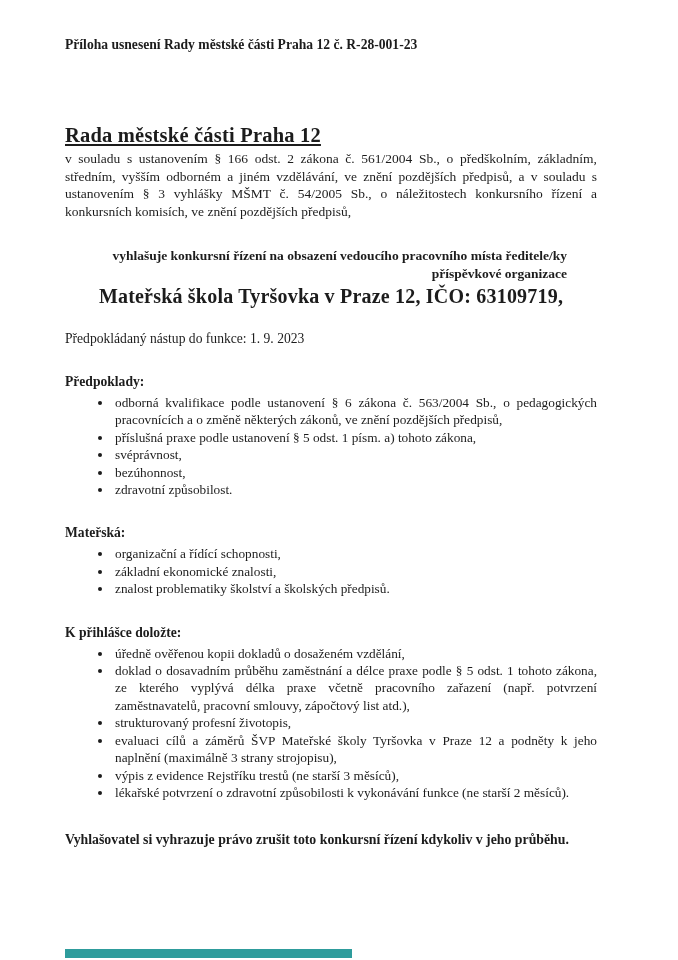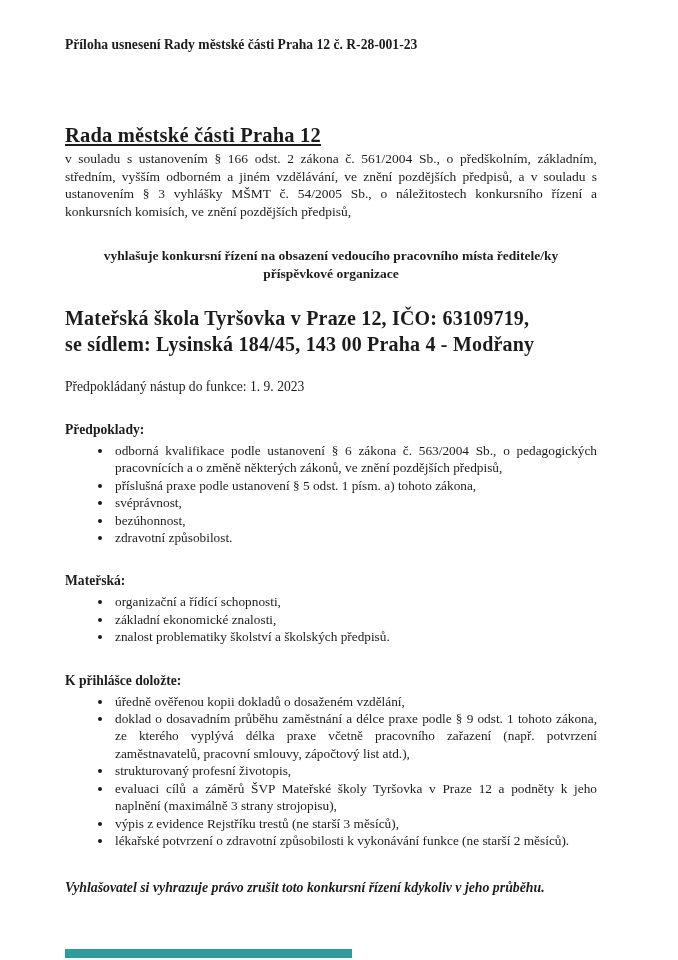--- a/index.html
+++ b/index.html
@@ -34,27 +34,27 @@
   }
   .intro {
     margin-top: 3px;
     font-size: 13.5px;
     line-height: 17.5px;
     text-align: justify;
   }
   .announce {
     margin-top: 27px;
     padding: 0 30px;
-    text-align: center;
+    text-align: right;
     font-weight: bold;
     font-size: 13.5px;
     line-height: 18px;
   }
   .school-heading {
-    margin-top: 22px;
+    text-align: center;
     font-weight: bold;
     font-size: 20px;
     line-height: 26px;
     letter-spacing: 0.2px;
   }
   .start-date {
     margin-top: 21px;
     font-weight: normal;
     font-size: 13.6px;
     line-height: 17px;
@@ -73,21 +73,20 @@
   ul.bullets li {
     font-size: 13.3px;
     line-height: 17.4px;
     text-align: justify;
     padding-left: 2px;
     margin: 0;
   }
   .footer-note {
     margin-top: 30px;
     font-weight: bold;
-    font-style: italic;
     font-size: 13.8px;
     line-height: 17px;
   }
   .highlight-bar {
     position: absolute;
     left: 65px;
     top: 949px;
     width: 287px;
     height: 9px;
     background: #2e9c9c;
@@ -102,21 +101,20 @@
     <div class="header-ref">Příloha usnesení Rady městské části Praha 12 č. R-28-001-23</div>
 
     <div class="doc-title">Rada městské části Praha 12</div>
 
     <div class="intro">v souladu s ustanovením § 166 odst. 2 zákona č. 561/2004 Sb., o předškolním, základním, středním, vyšším odborném a jiném vzdělávání, ve znění pozdějších předpisů, a v souladu s ustanovením § 3 vyhlášky MŠMT č. 54/2005 Sb., o náležitostech konkursního řízení a konkursních komisích, ve znění pozdějších předpisů,</div>
 
     <div class="announce">vyhlašuje konkursní řízení na obsazení vedoucího pracovního místa ředitele/ky příspěvkové organizace</div>
 
     <div class="school-heading">
       <div>Mateřská škola Tyršovka v Praze 12, IČO: 63109719,</div>
-      <div>se sídlem: Lysinská 184/45, 143 00 Praha 4 - Modřany</div>
     </div>
 
     <div class="start-date">Předpokládaný nástup do funkce: 1. 9. 2023</div>
 
     <div class="section-heading">Předpoklady:</div>
     <ul class="bullets">
       <li>odborná kvalifikace podle ustanovení § 6 zákona č. 563/2004 Sb., o pedagogických pracovnících a o změně některých zákonů, ve znění pozdějších předpisů,</li>
       <li>příslušná praxe podle ustanovení § 5 odst. 1 písm. a) tohoto zákona,</li>
       <li>svéprávnost,</li>
       <li>bezúhonnost,</li>
@@ -126,21 +124,21 @@
     <div class="section-heading">Mateřská:</div>
     <ul class="bullets">
       <li>organizační a řídící schopnosti,</li>
       <li>základní ekonomické znalosti,</li>
       <li>znalost problematiky školství a školských předpisů.</li>
     </ul>
 
     <div class="section-heading">K přihlášce doložte:</div>
     <ul class="bullets">
       <li>úředně ověřenou kopii dokladů o dosaženém vzdělání,</li>
-      <li>doklad o dosavadním průběhu zaměstnání a délce praxe podle § 9 odst. 1 tohoto zákona, ze kterého vyplývá délka praxe včetně pracovního zařazení (např. potvrzení zaměstnavatelů, pracovní smlouvy, zápočtový list atd.),</li>
+      <li>doklad o dosavadním průběhu zaměstnání a délce praxe podle § 5 odst. 1 tohoto zákona, ze kterého vyplývá délka praxe včetně pracovního zařazení (např. potvrzení zaměstnavatelů, pracovní smlouvy, zápočtový list atd.),</li>
       <li>strukturovaný profesní životopis,</li>
       <li>evaluaci cílů a záměrů ŠVP Mateřské školy Tyršovka v Praze 12 a podněty k jeho naplnění (maximálně 3 strany strojopisu),</li>
       <li>výpis z evidence Rejstříku trestů (ne starší 3 měsíců),</li>
       <li>lékařské potvrzení o zdravotní způsobilosti k vykonávání funkce (ne starší 2 měsíců).</li>
     </ul>
 
     <div class="footer-note">Vyhlašovatel si vyhrazuje právo zrušit toto konkursní řízení kdykoliv v jeho průběhu.</div>
 
   </div>
 

